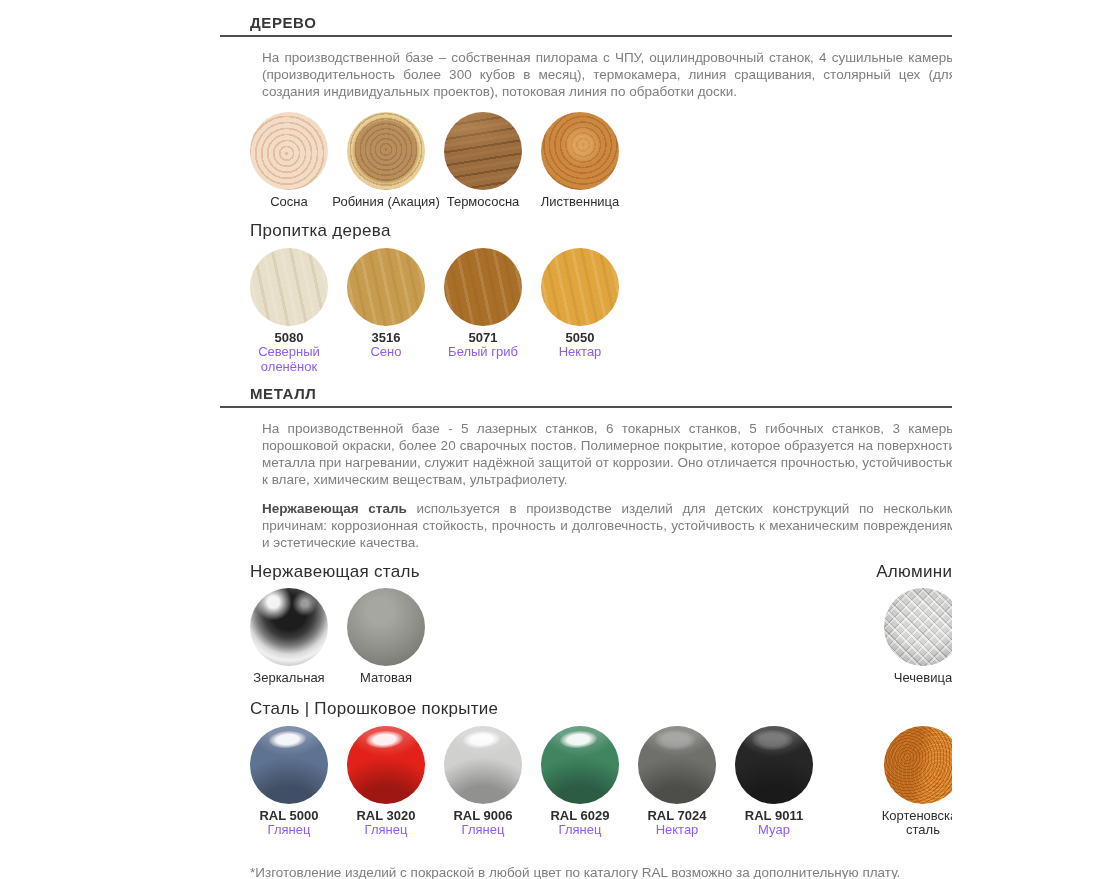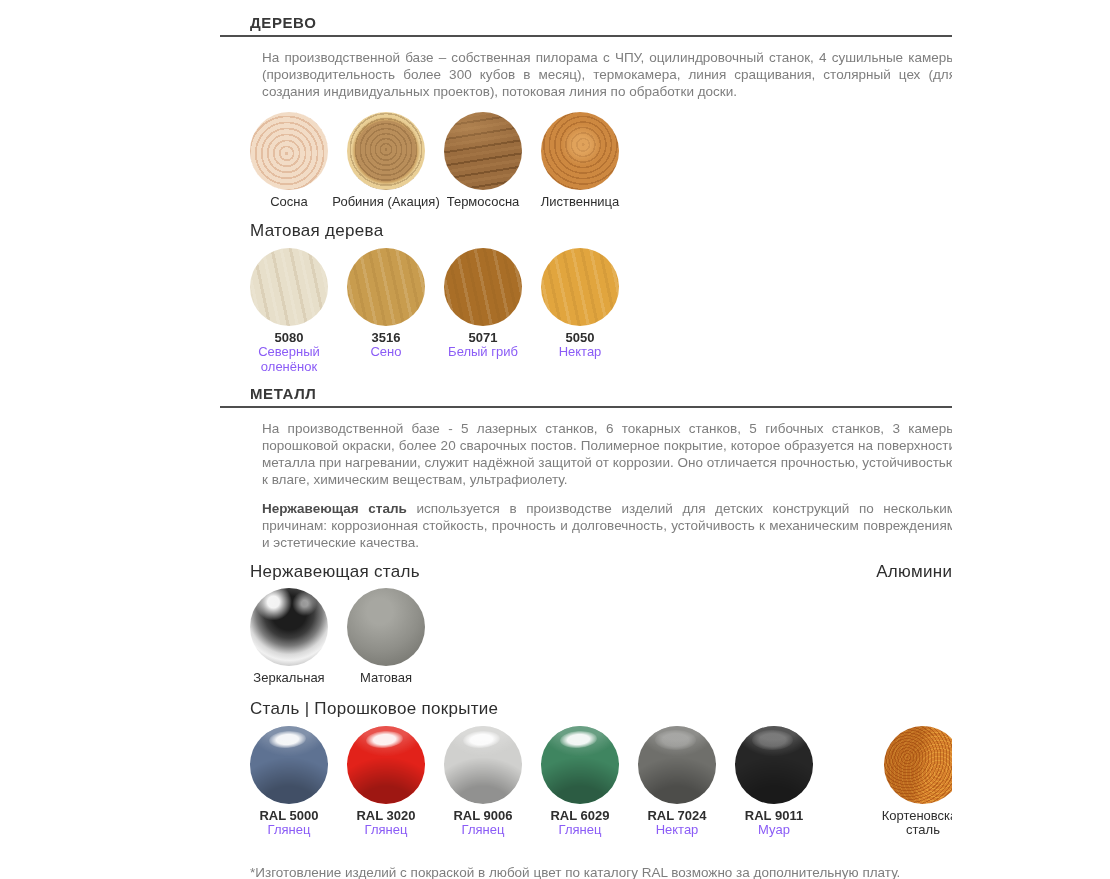--- a/index.html
+++ b/index.html
@@ -113,21 +113,21 @@
         <div class="swatch">
           <div class="circle tex-thermo" title="Термососна" style="background-color: rgb(154, 108, 62);"></div>
           <div class="slabel nowrap">Термососна</div>
         </div>
         <div class="swatch">
           <div class="circle tex-larch" title="Лиственница" style="background-color: rgb(205, 136, 64);"></div>
           <div class="slabel nowrap">Лиственница</div>
         </div>
       </div>
 
-      <div class="sub-title">Матовая дерева</div>
+      <div class="sub-title">Пропитка дерева</div>
 
       <div class="swatch-row">
         <div class="swatch">
           <div class="circle grain" style="background-color: rgb(231, 223, 202);"></div>
           <div class="slabel">
             <span class="code">5080</span>
             <span class="fin">Северный оленёнок</span>
           </div>
         </div>
         <div class="swatch">
@@ -169,20 +169,24 @@
 
       <div class="swatch-row" style="margin-top:7px">
         <div class="swatch">
           <div class="circle tex-mirror"></div>
           <div class="slabel nowrap">Зеркальная</div>
         </div>
         <div class="swatch">
           <div class="circle tex-matte"></div>
           <div class="slabel nowrap">Матовая</div>
         </div>
+        <div class="swatch right-item">
+          <div class="circle tex-diamond" style="background-color: rgb(196, 196, 194);"></div>
+          <div class="slabel nowrap">Чечевица</div>
+        </div>
       </div>
 
       <div class="sub-title" style="margin-top:14px">Сталь | Порошковое покрытие</div>
 
       <div class="swatch-row">
         <div class="swatch">
           <div class="circle ball gloss" style="background-color: rgb(94, 114, 146);"></div>
           <div class="slabel">
             <span class="code">RAL 5000</span>
             <span class="fin">Глянец</span>

